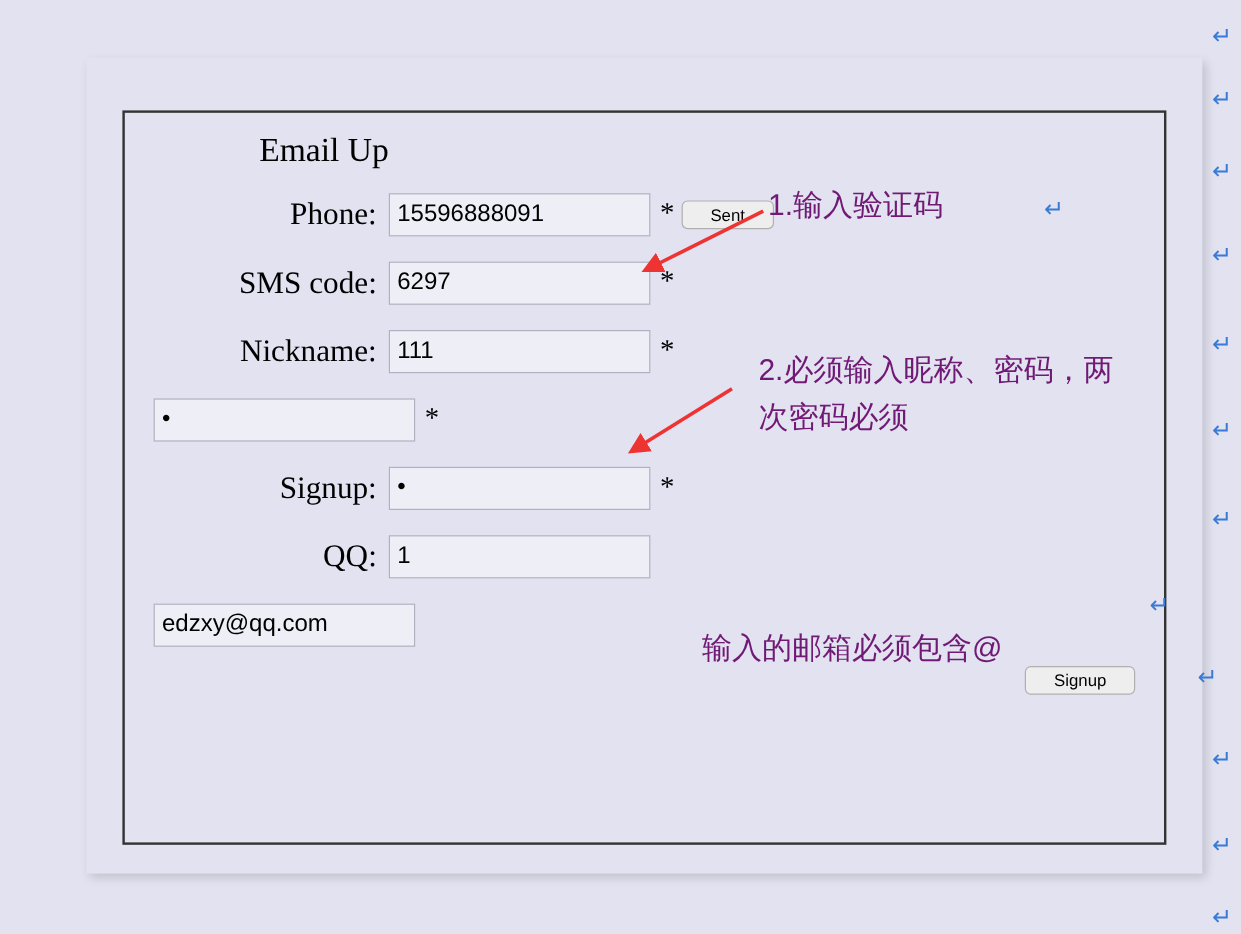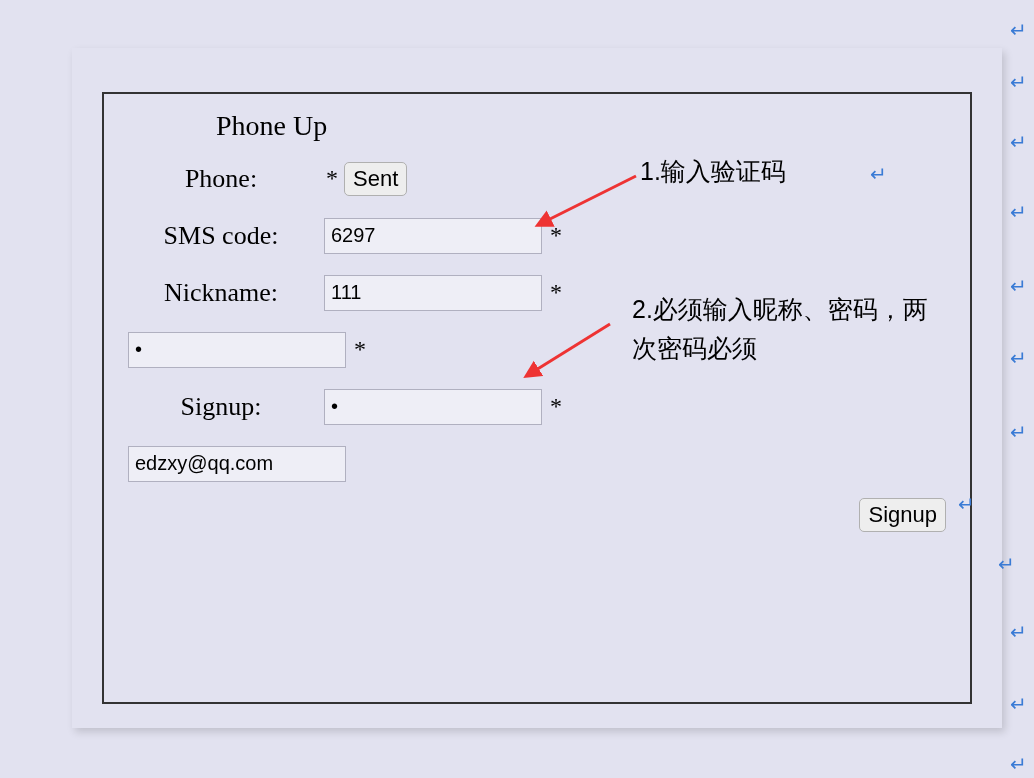--- a/index.html
+++ b/index.html
@@ -33,21 +33,21 @@
       font-size: 28px;
       padding: 4px 0 8px 88px;
     }
     .row {
       display: flex;
       align-items: center;
       height: 57px;
     }
     .label {
       width: 196px;
-      text-align: center;
+      text-align: right;
       font-size: 26px;
       padding-right: 10px;
     }
     .field {
       display: flex;
       align-items: center;
       gap: 6px;
     }
     input[type="text"], input[type="password"], input[type="number"] {
       width: 218px;
@@ -60,22 +60,22 @@
       outline: none;
     }
     .star {
       font-size: 24px;
       margin-left: 2px;
     }
     .btn {
       background: #eee;
       border: 1px solid #b0b0b0;
       border-radius: 5px;
-      padding: 3px 8px;
-      font-size: 22px;
+      padding: 3px 23px;
+      font-size: 14px;
       font-family: Arial, sans-serif;
       cursor: pointer;
     }
     .radio-wrap {
       display: inline-flex;
       align-items: center;
       margin-right: 14px;
       font-size: 26px;
     }
     input[type="radio"] {
@@ -85,21 +85,21 @@
       accent-color: #0a60ff;
     }
     .signup-row {
       display: flex;
       justify-content: flex-end;
       padding-left: 310px;
       margin-top: 6px;
     }
     .annotation {
       position: absolute;
-      color: #000000;
+      color: #701a75;
       font-size: 25px;
       font-family: 'Microsoft YaHei', 'PingFang SC', sans-serif;
       line-height: 1.55;
     }
     .annot1 { left: 640px; top: 152px; }
     .annot2 { left: 632px; top: 290px; width: 300px; }
     .annot3 { left: 585px; top: 482px; width: 340px; }
     svg.arrow { position: absolute; overflow: visible; }
     .arrow1 { left: 540px; top: 170px; width: 100px; height: 60px; }
     .arrow2 { left: 530px; top: 320px; width: 85px; height: 60px; }
@@ -112,25 +112,26 @@
     input[type="password"] {
       font-family: Arial, sans-serif;
       letter-spacing: 0px;
     }
   </style>
 </head>
 <body>
 
 <div class="outer-panel">
   <div class="form-box">
-    <div class="form-legend">Phone Up</div>
+    <div class="form-legend">Email Up</div>
 
     <div class="row">
       <div class="label">Phone:</div>
       <div class="field">
+        <input type="text" value="15596888091" style="">
         <span class="star">*</span>
         <button class="btn">Sent</button>
       </div>
     </div>
 
     <div class="row">
       <div class="label">SMS code:</div>
       <div class="field">
         <input type="text" value="6297" style="">
         <span class="star">*</span>
@@ -155,37 +156,44 @@
 
     <div class="row">
       <div class="label">Signup:</div>
       <div class="field">
         <input type="password" value="1" style="">
         <span class="star">*</span>
       </div>
     </div>
 
 
+    <div class="row">
+      <div class="label">QQ:</div>
+      <div class="field">
+        <input type="text" value="1" style="">
+      </div>
+    </div>
 
     <div class="row">
       <div class="field">
         <input type="text" value="edzxy@qq.com" style="">
       </div>
     </div>
 
     <div class="signup-row">
       <button class="btn">Signup</button>
     </div>
   </div>
 </div>
 
 <div class="annotation annot1">1.输入验证码</div>
 <div class="annotation annot2">2.必须输入昵称、密码，两次密码必须</div>
 <div class="annotation annot3">
   <br>
+  <span>输入的邮箱必须包含@</span>
 </div>
 
 <svg class="arrow arrow1" viewBox="0 0 100 60">
   <defs>
     <marker id="ah1" markerWidth="8" markerHeight="8" refX="1" refY="3" orient="auto">
       <polygon points="0 0, 6 3, 0 6" fill="#e33"></polygon>
     </marker>
   </defs>
   <line x1="96" y1="6" x2="8" y2="50" stroke="#e33" stroke-width="3" marker-end="url(#ah1)"></line>
 </svg>

